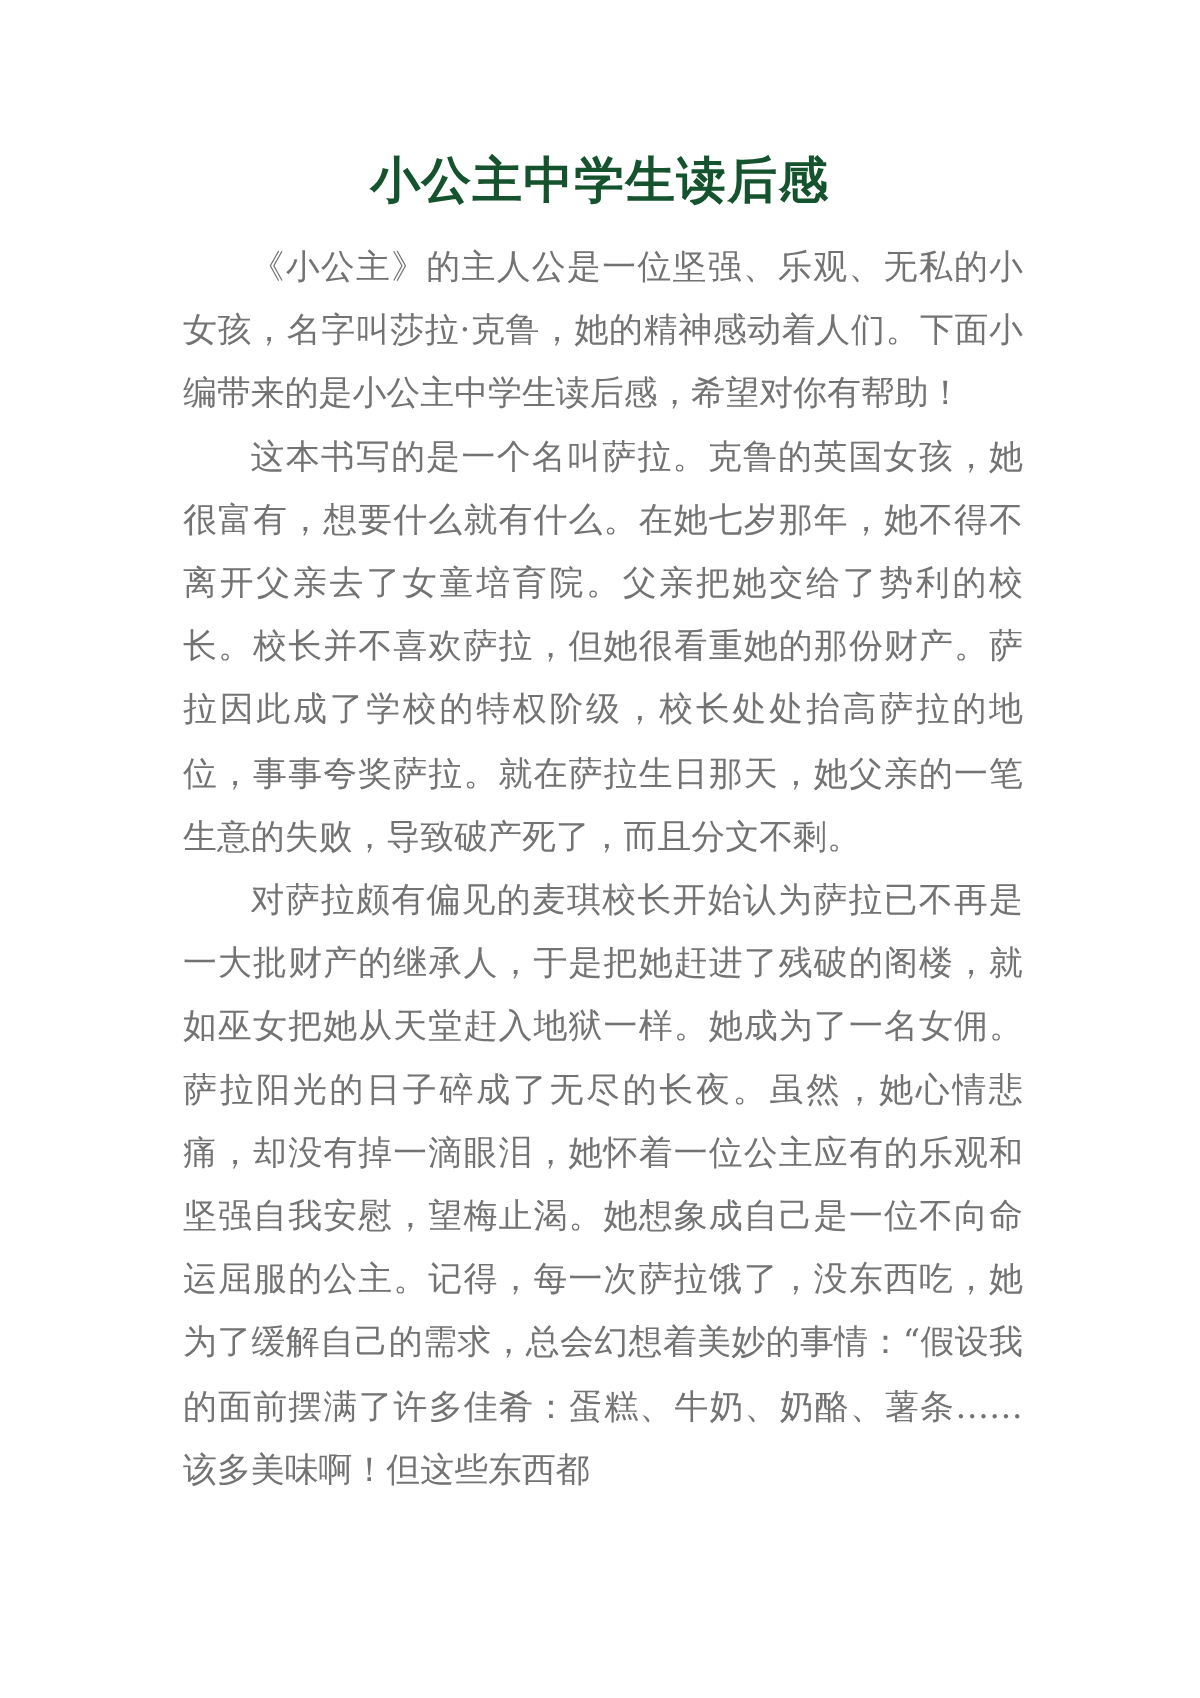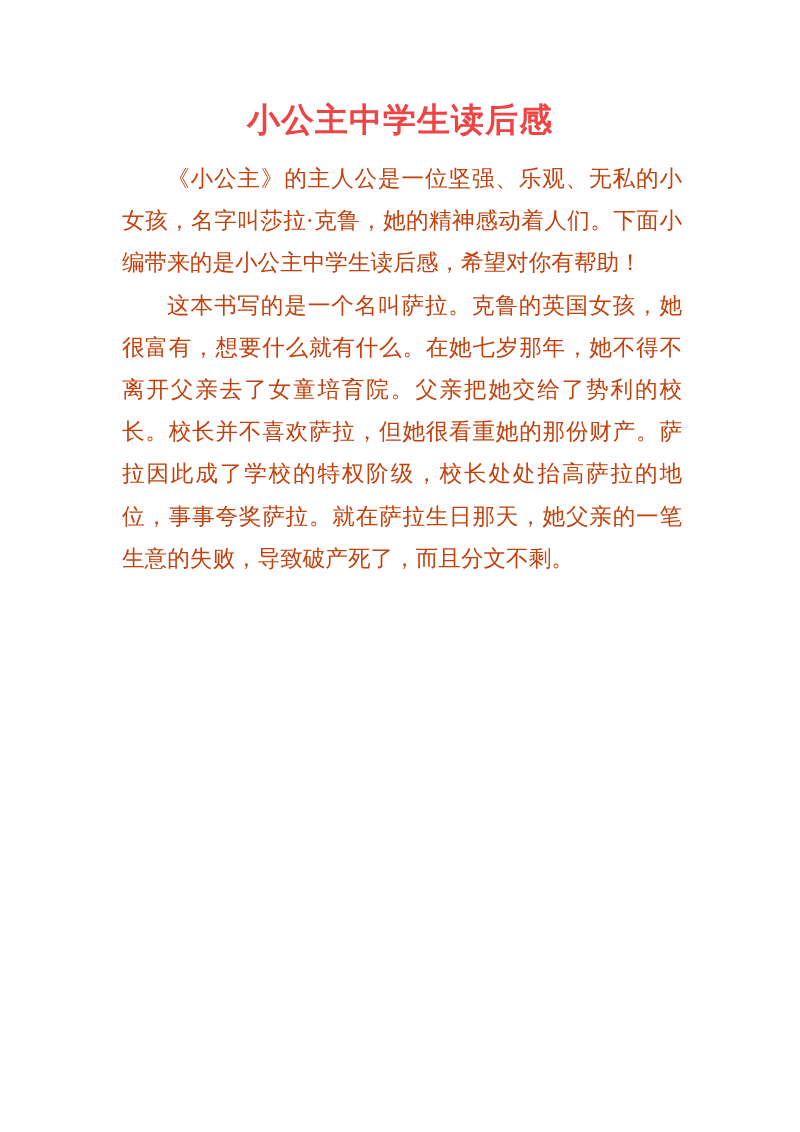--- a/index.html
+++ b/index.html
@@ -1,33 +1,34 @@
 <!DOCTYPE html>
 <html><head>
   <meta charset="utf-8">
   <style>
     html, body { margin: 0; padding: 0; background: #ffffff; }
     body { width: 800px; height: 1132px; position: relative; overflow: hidden; }
     .page { position: absolute; left: 0; top: 0; width: 800px; height: 1132px; background: #fff; }
     .title {
       position: absolute; left: 0; top: 98px; width: 800px; text-align: center;
       font-family: "DejaVu Sans", sans-serif; font-size: 33px; font-weight: bold;
-      color: #ef4444; letter-spacing: 1px; margin: 0;
+      color: #14532d; letter-spacing: 1px; margin: 0;
     }
     .body-text {
       position: absolute; left: 122px; top: 157px; width: 560px;
       font-family: "DejaVu Serif", serif; font-size: 22.6px; line-height: 42.2px;
-      color: #c2410c; margin: 0;
+      color: #737373; margin: 0;
     }
     .body-text p { margin: 0; text-indent: 45px; text-align: justify; text-align-last: left; }
     .gap { display: inline-block; width: 42px; }
   </style>
 </head>
 <body>
 
 <div class="page">
   <h1 class="title">小公主中学生读后感</h1>
 
   <div class="body-text">
     <p>《小公主》的主人公是一位坚强、乐观、无私的小女孩，名字叫莎拉·克鲁，她的精神感动着人们。下面小编带来的是小公主中学生读后感，希望对你有帮助！</p>
     <p>这本书写的是一个名叫萨拉。克鲁的英国女孩，她很富有，想要什么就有什么。在她七岁那年，她不得不离开父亲去了女童培育院。父亲把她交给了势利的校长。校长并不喜欢萨拉，但她很看重她的那份财产。萨拉因此成了学校的特权阶级，校长处处抬高萨拉的地位，事事夸奖萨拉。就在萨拉生日那天，她父亲的一笔生意的失败，导致破产死了，而且分文不剩。</p>
+    <p>对萨拉颇有偏见的麦琪校长开始认为萨拉已不再是一大批财产的继承人，于是把她赶进了残破的阁楼，就如巫女把她从天堂赶入地狱一样。她成为了一名女佣。萨拉阳光的日子碎成了无尽的长夜。虽然，她心情悲痛，却没有掉一滴眼泪，她怀着一位公主应有的乐观和坚强自我安慰，望梅止渴。她想象成自己是一位不向命运屈服的公主。记得，每一次萨拉饿了，没东西吃，她为了缓解自己的需求，总会幻想着美妙的事情：“假设我的面前摆满了许多佳肴：蛋糕、牛奶、奶酪、薯条……该多美味啊！但这些东西都</p>
   </div>
 </div>
 
 </body></html>

